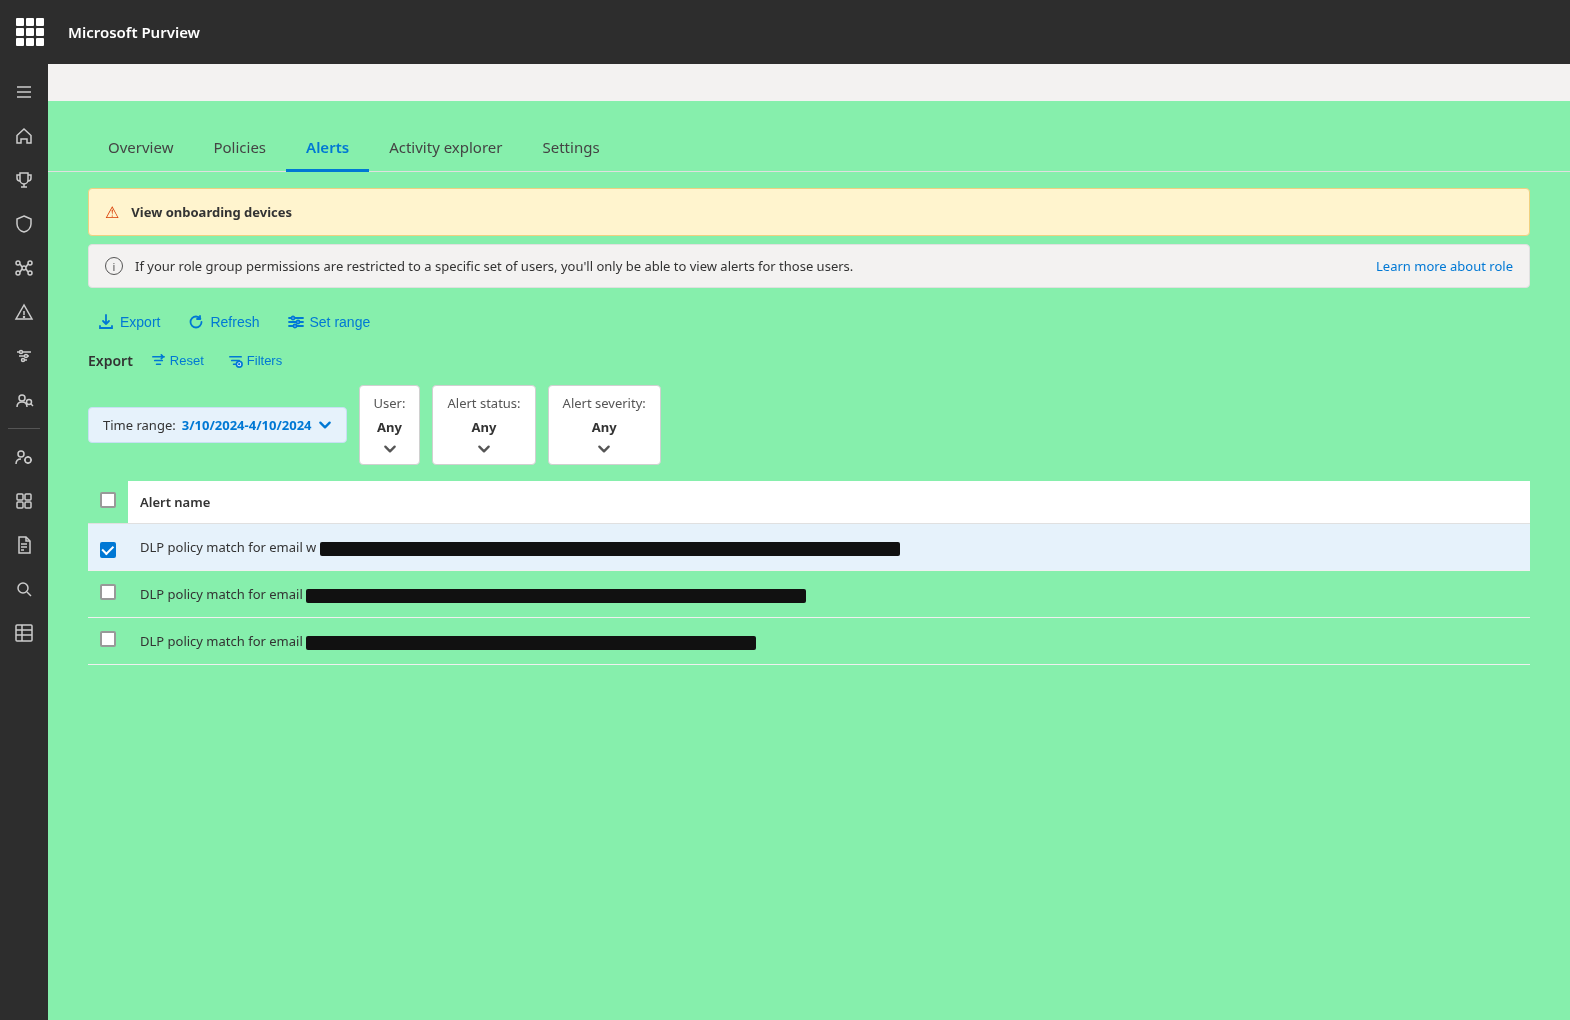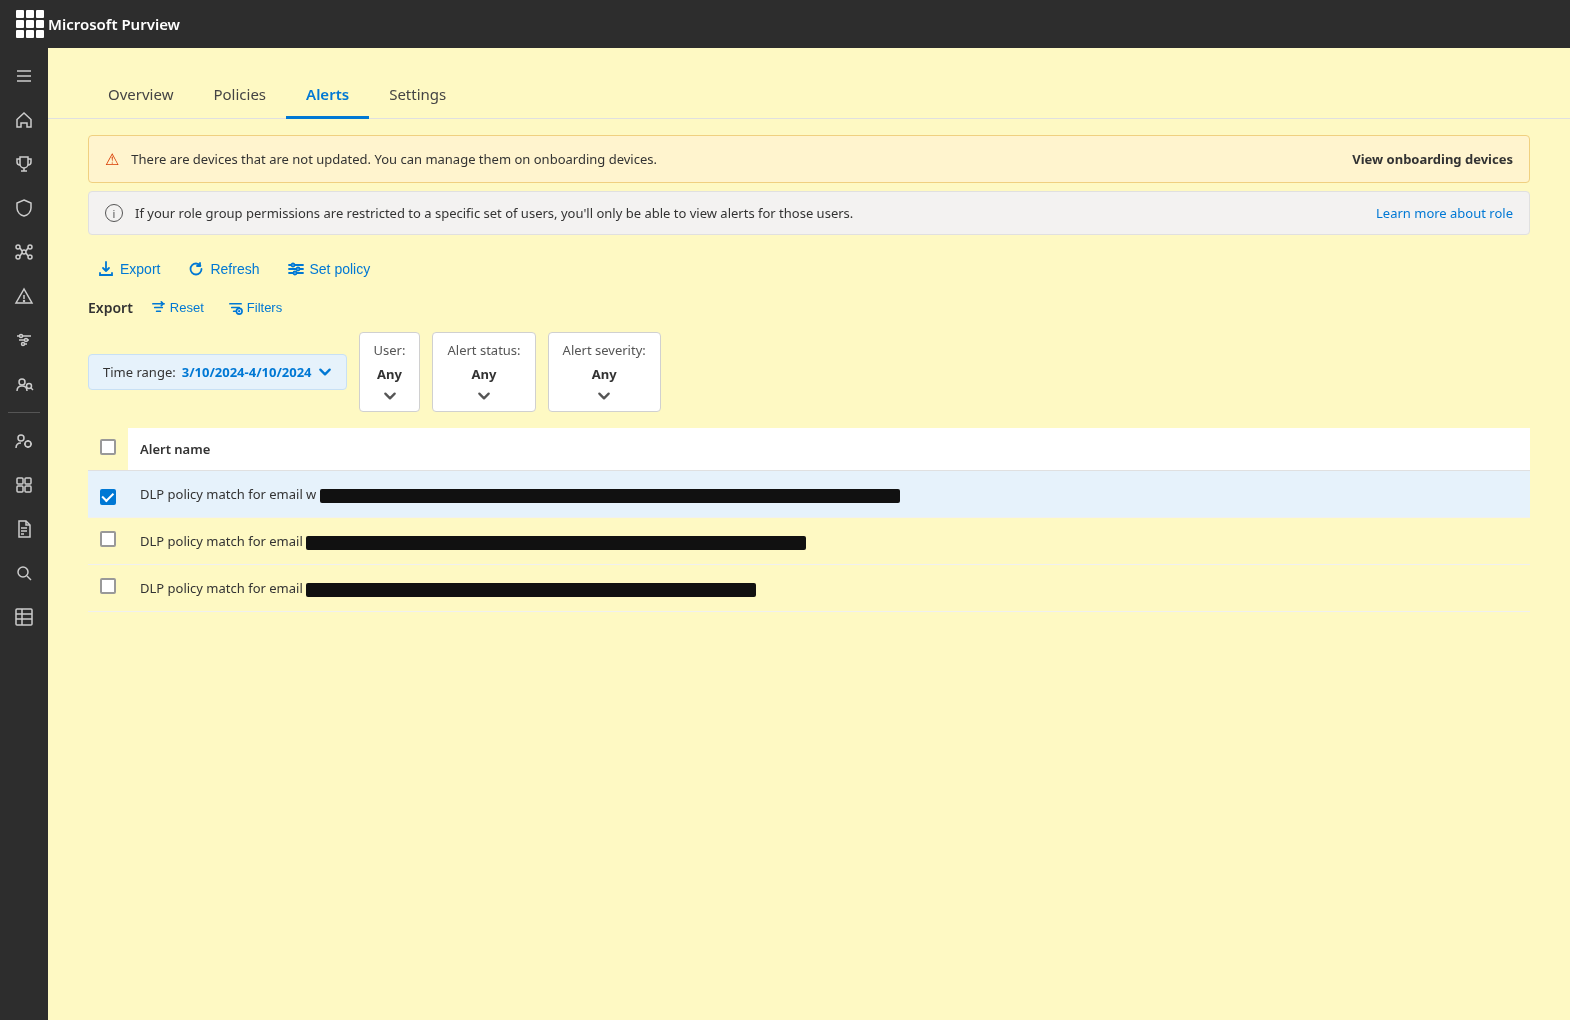--- a/index.html
+++ b/index.html
@@ -2,25 +2,25 @@
 <html><head>
   <meta charset="utf-8">
   <style>
     * { box-sizing: border-box; margin: 0; padding: 0; }
     body { font-family: 'Segoe UI', system-ui, sans-serif; background: #f3f2f1; display: flex; flex-direction: column; height: 100vh; overflow: hidden; }
 
     
     .topbar {
       background: #2d2d2d;
       color: white;
-      height: 48px;
+      height: 64px;
       display: flex;
       align-items: center;
       padding: 0 16px;
-      gap: 4px;
+      gap: 24px;
       flex-shrink: 0;
     }
     .topbar-grid { display: grid; grid-template-columns: repeat(3,8px); grid-template-rows: repeat(3,8px); gap: 2px; }
     .topbar-grid-dot { width: 8px; height: 8px; background: white; border-radius: 1px; }
     .topbar-title { font-size: 15px; font-weight: 600; color: white; }
 
     
     .main-layout {
       display: flex;
       flex: 1;
@@ -48,23 +48,24 @@
       cursor: pointer;
       color: #ccc;
       font-size: 18px;
     }
     .sidebar-icon svg { width: 20px; height: 20px; fill: none; stroke: #ccc; stroke-width: 1.5; }
     .sidebar-divider { width: 32px; height: 1px; background: #555; margin: 4px 0; }
 
     
     .content-area {
       flex: 1;
-      background: #fef9c3;
+      background: #86efac;
       overflow-y: auto;
       padding: 0;
+      margin-top: 37px;
     }
 
     
     .tabs-container {
       display: flex;
       align-items: flex-end;
       padding: 24px 40px 0 40px;
       border-bottom: 1px solid #e0e0e0;
       gap: 0;
     }
@@ -403,28 +404,28 @@
         </svg>
     </div>
   </div>
 
   <div class="content-area">
 
     <div class="tabs-container">
       <div class="tab">Overview</div>
       <div class="tab">Policies</div>
       <div class="tab active">Alerts</div>
+      <div class="tab">Activity explorer</div>
       <div class="tab">Settings</div>
     </div>
 
     <div class="banners">
 
       <div class="banner banner-warning">
         <span class="banner-icon" style="color: #d83b01;">⚠</span>
-        <span class="banner-text">There are devices that are not updated. You can manage them on onboarding devices.</span>
         <span class="banner-action">View onboarding devices</span>
       </div>
 
       <div class="banner banner-info">
         <span class="banner-icon" style="color: #555; border: 1.5px solid #555; border-radius: 50%; width: 18px; height: 18px; display:flex; align-items:center; justify-content:center; font-size: 11px; flex-shrink:0;">i</span>
         <span class="banner-text">If your role group permissions are restricted to a specific set of users, you'll only be able to view alerts for those users.</span>
         <a class="banner-link">Learn more about role</a>
       </div>
     </div>
 
@@ -445,21 +446,21 @@
       </button>
       <button class="toolbar-btn">
         <svg viewBox="0 0 16 16">
           <line x1="1" y1="4" x2="15" y2="4" stroke-linecap="round"></line>
           <line x1="1" y1="8" x2="15" y2="8" stroke-linecap="round"></line>
           <line x1="1" y1="12" x2="15" y2="12" stroke-linecap="round"></line>
           <circle cx="5" cy="4" r="1.5" fill="white" stroke="#0078d4"></circle>
           <circle cx="10" cy="8" r="1.5" fill="white" stroke="#0078d4"></circle>
           <circle cx="7" cy="12" r="1.5" fill="white" stroke="#0078d4"></circle>
         </svg>
-        <span>Set policy</span>
+        <span>Set range</span>
       </button>
     </div>
 
     <div class="filter-row">
       <span class="filter-label">Export</span>
       <button class="filter-btn">
         <svg viewBox="0 0 16 16">
           <path d="M2 4h12M4 8h8M6 12h4" stroke-linecap="round"></path>
           <path d="M13 4l-2-2M13 4l-2 2" stroke-linecap="round"></path>
         </svg>

